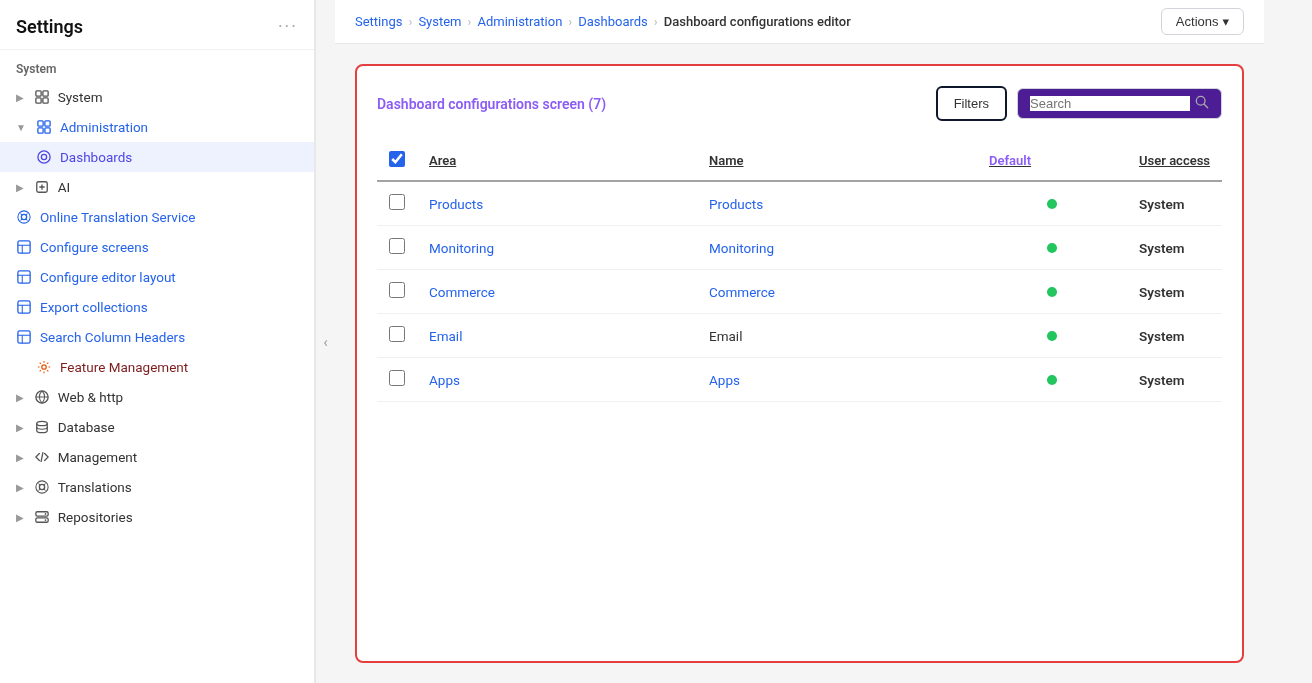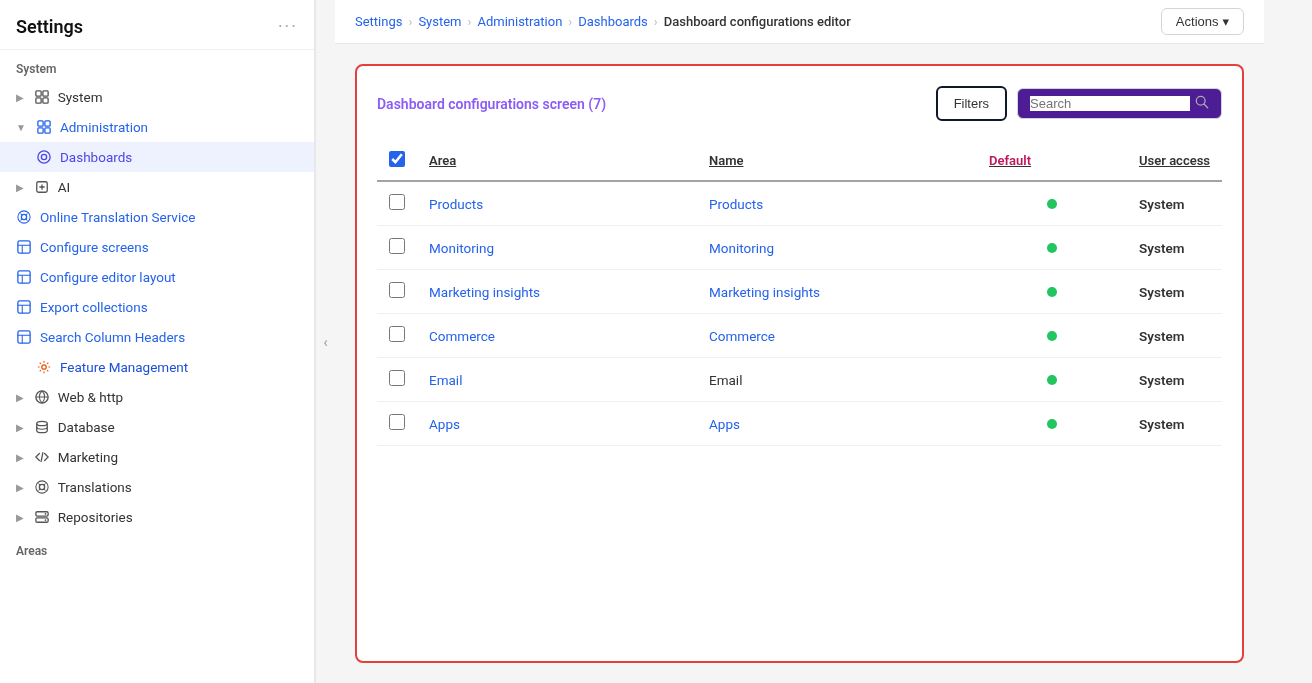--- a/index.html
+++ b/index.html
@@ -12,21 +12,21 @@
     .sidebar-dots { color: #aaa; font-size: 18px; cursor: pointer; letter-spacing: 2px; }
     .collapse-btn { width: 20px; height: 683px; background: #f5f5f5; border: none; border-left: 1px solid #e8e8e8; cursor: pointer; display: flex; align-items: center; justify-content: center; color: #999; flex-shrink: 0; }
 
     .sidebar-section-label { padding: 12px 16px 6px; font-size: 12px; font-weight: 600; color: #666; text-transform: none; }
     .sidebar-item { display: flex; align-items: center; padding: 7px 16px; cursor: pointer; color: #333; gap: 8px; font-size: 13.5px; }
     .sidebar-item.active { background: #eef2ff; color: #4f46e5; }
     .sidebar-item.indented { padding-left: 36px; }
     .sidebar-item .icon { width: 16px; height: 16px; display: inline-flex; align-items: center; justify-content: center; flex-shrink: 0; }
     .sidebar-item .chevron { margin-right: 2px; font-size: 10px; color: #999; }
     .sidebar-item.link-blue { color: #2563eb; padding-left: 16px; }
-    .sidebar-item.link-orange { color: #1d4ed8; }
+    .sidebar-item.link-orange { color: #7f1d1d; }
 
     
     .main { flex: 1; display: flex; flex-direction: column; overflow: hidden; }
     .breadcrumb-bar { padding: 8px 20px; display: flex; align-items: center; justify-content: space-between; background: #fff; border-bottom: 1px solid #e8e8e8; }
     .breadcrumb { display: flex; align-items: center; gap: 6px; font-size: 13px; color: #666; }
     .breadcrumb span.sep { color: #bbb; }
     .breadcrumb span.current { color: #333; font-weight: 500; }
     .actions-btn { border: 1px solid #d1d5db; background: #fff; padding: 5px 14px; border-radius: 6px; cursor: pointer; font-size: 13px; color: #333; display: flex; align-items: center; gap: 4px; }
 
     .content-area { flex: 1; padding: 20px; overflow-y: auto; }
@@ -214,21 +214,21 @@
       <span>Database</span>
     </div>
 
     <div class="sidebar-item">
       <span class="chevron">▶</span>
       <span class="icon">
         <svg width="14" height="14" viewBox="0 0 16 16" fill="none">
             <path d="M5 4L1 8l4 4M11 4l4 4-4 4M9 3l-2 10" stroke="#555" stroke-width="1.5" stroke-linecap="round"></path>
           </svg>
       </span>
-      <span>Marketing</span>
+      <span>Management</span>
     </div>
 
     <div class="sidebar-item">
       <span class="chevron">▶</span>
       <span class="icon">
         <svg width="14" height="14" viewBox="0 0 16 16" fill="none">
             <circle cx="8" cy="8" r="3" stroke="#555" stroke-width="1.5"></circle>
             <path d="M4 4l2 2M10 10l2 2M4 12l2-2M10 6l2-2" stroke="#555" stroke-width="1.2"></path>
             <circle cx="8" cy="8" r="7" stroke="#555" stroke-width="1.2"></circle>
           </svg>
@@ -242,21 +242,20 @@
         <svg width="14" height="14" viewBox="0 0 16 16" fill="none">
             <rect x="1" y="2" width="14" height="5" rx="1.5" stroke="#555" stroke-width="1.5"></rect>
             <rect x="1" y="9" width="14" height="5" rx="1.5" stroke="#555" stroke-width="1.5"></rect>
             <circle cx="12" cy="4.5" r="1" fill="#555"></circle>
             <circle cx="12" cy="11.5" r="1" fill="#555"></circle>
           </svg>
       </span>
       <span>Repositories</span>
     </div>
 
-    <div class="sidebar-section-label">Areas</div>
   </div>
 
   <div class="collapse-btn">‹</div>
 
   <div class="main">
 
     <div class="breadcrumb-bar">
       <div class="breadcrumb">
         <span style="cursor:pointer;color:#2563eb;">Settings</span>
         <span class="sep">›</span>
@@ -296,48 +295,41 @@
         </div>
 
         <table class="data-table">
           <thead>
             <tr>
               <th class="checkbox-col">
                 <input type="checkbox" checked="" style="accent-color: rgb(37, 99, 235); width: 16px; height: 16px;">
               </th>
               <th class="col-area">Area</th>
               <th class="col-name">Name</th>
-              <th class="col-default default-col" style="color:#be185d;">Default</th>
+              <th class="col-default default-col" style="color:#8b5cf6;">Default</th>
               <th>User access</th>
             </tr>
           </thead>
           <tbody id="table-body">
               <tr>
                 <td><input type="checkbox" style="accent-color: rgb(37, 99, 235); width: 16px; height: 16px;"></td>
                 <td class="td-area">Products</td>
                 <td class="td-name">Products</td>
                 <td class="td-default"><span class="dot-green"></span></td>
                 <td class="td-user-access">System</td>
               </tr>
               <tr>
                 <td><input type="checkbox" style="accent-color: rgb(37, 99, 235); width: 16px; height: 16px;"></td>
                 <td class="td-area">Monitoring</td>
                 <td class="td-name">Monitoring</td>
                 <td class="td-default"><span class="dot-green"></span></td>
                 <td class="td-user-access">System</td>
               </tr>
               <tr>
                 <td><input type="checkbox" style="accent-color: rgb(37, 99, 235); width: 16px; height: 16px;"></td>
-                <td class="td-area">Marketing insights</td>
-                <td class="td-name">Marketing insights</td>
-                <td class="td-default"><span class="dot-green"></span></td>
-                <td class="td-user-access">System</td>
-              </tr>
-              <tr>
-                <td><input type="checkbox" style="accent-color: rgb(37, 99, 235); width: 16px; height: 16px;"></td>
                 <td class="td-area">Commerce</td>
                 <td class="td-name">Commerce</td>
                 <td class="td-default"><span class="dot-green"></span></td>
                 <td class="td-user-access">System</td>
               </tr>
               <tr>
                 <td><input type="checkbox" style="accent-color: rgb(37, 99, 235); width: 16px; height: 16px;"></td>
                 <td class="td-area">Email</td>
                 <td class="td-name grey">Email</td>
                 <td class="td-default"><span class="dot-green"></span></td>

